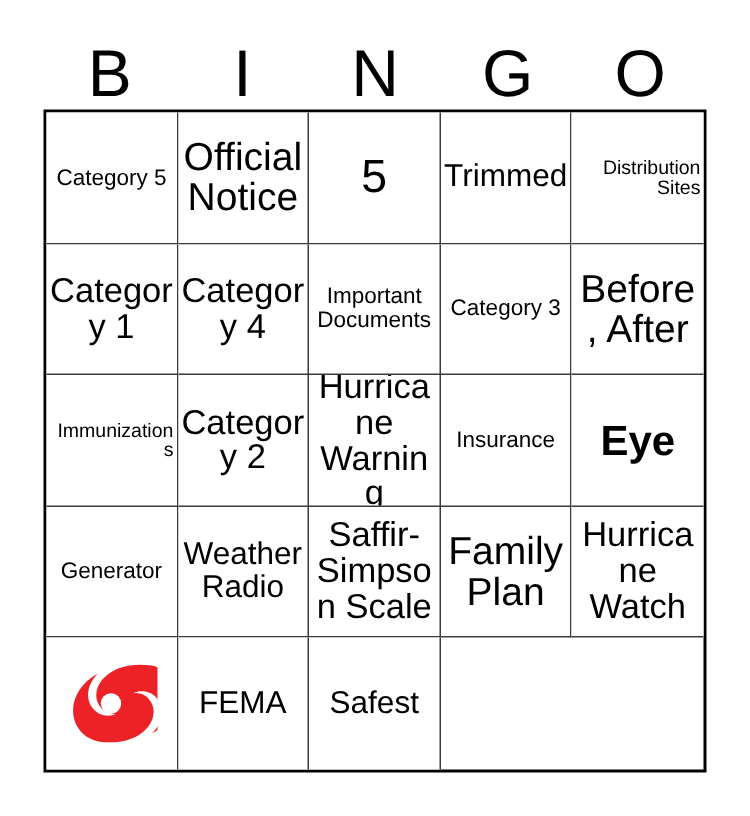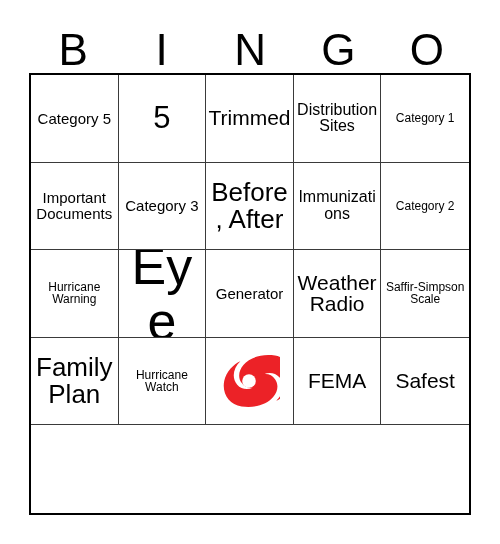--- a/index.html
+++ b/index.html
@@ -72,27 +72,27 @@
   .cell:nth-child(5n) { border-right: none; }
   .cell:nth-child(n+21) { border-bottom: none; }
   .cell-text {
     display: block;
     width: 100%;
     line-height: 1.04;
     color: #000000;
     word-wrap: break-word;
   }
   
-  .fs-xxl .cell-text { font-size: 52px; }
+  .fs-xxl .cell-text { font-size: 28px; font-weight: bold; }
   .fs-xl  .cell-text { font-size: 31px; }
   .fs-lg  .cell-text { font-size: 26px; }
   .fs-md  .cell-text { font-size: 21px; text-align: center; }
-  .fs-sm  .cell-text { font-size: 12px; }
+  .fs-sm  .cell-text { font-size: 23px; }
   .fs-xs  .cell-text { font-size: 15px; }
-  .fs-tiny .cell-text { font-size: 16px; }
+  .fs-tiny .cell-text { font-size: 13px; text-align: right; }
   
   .free-space svg {
     display: block;
     width: 62px;
     height: 62px;
   }
 </style>
 </head>
 <body>
 
@@ -103,49 +103,58 @@
       <div class="header-cell">I</div>
       <div class="header-cell">N</div>
       <div class="header-cell">G</div>
       <div class="header-cell">O</div>
     </div>
 
   <div id="grid">
       <div class="cell fs-xs">
         <span class="cell-text">Category 5</span>
       </div>
+      <div class="cell fs-lg">
+        <span class="cell-text">Official Notice</span>
+      </div>
       <div class="cell fs-xl">
         <span class="cell-text">5</span>
       </div>
       <div class="cell fs-md">
         <span class="cell-text">Trimmed</span>
       </div>
       <div class="cell fs-tiny">
         <span class="cell-text">Distribution Sites</span>
       </div>
       <div class="cell fs-sm">
         <span class="cell-text">Category 1</span>
+      </div>
+      <div class="cell fs-sm">
+        <span class="cell-text">Category 4</span>
       </div>
       <div class="cell fs-xs">
         <span class="cell-text">Important Documents</span>
       </div>
       <div class="cell fs-xs">
         <span class="cell-text">Category 3</span>
       </div>
       <div class="cell fs-lg">
         <span class="cell-text">Before, After</span>
       </div>
       <div class="cell fs-tiny">
         <span class="cell-text">Immunizations</span>
       </div>
       <div class="cell fs-sm">
         <span class="cell-text">Category 2</span>
       </div>
       <div class="cell fs-sm">
         <span class="cell-text">Hurricane Warning</span>
+      </div>
+      <div class="cell fs-xs">
+        <span class="cell-text">Insurance</span>
       </div>
       <div class="cell fs-xxl">
         <span class="cell-text">Eye</span>
       </div>
       <div class="cell fs-xs">
         <span class="cell-text">Generator</span>
       </div>
       <div class="cell fs-md">
         <span class="cell-text">Weather Radio</span>
       </div>

